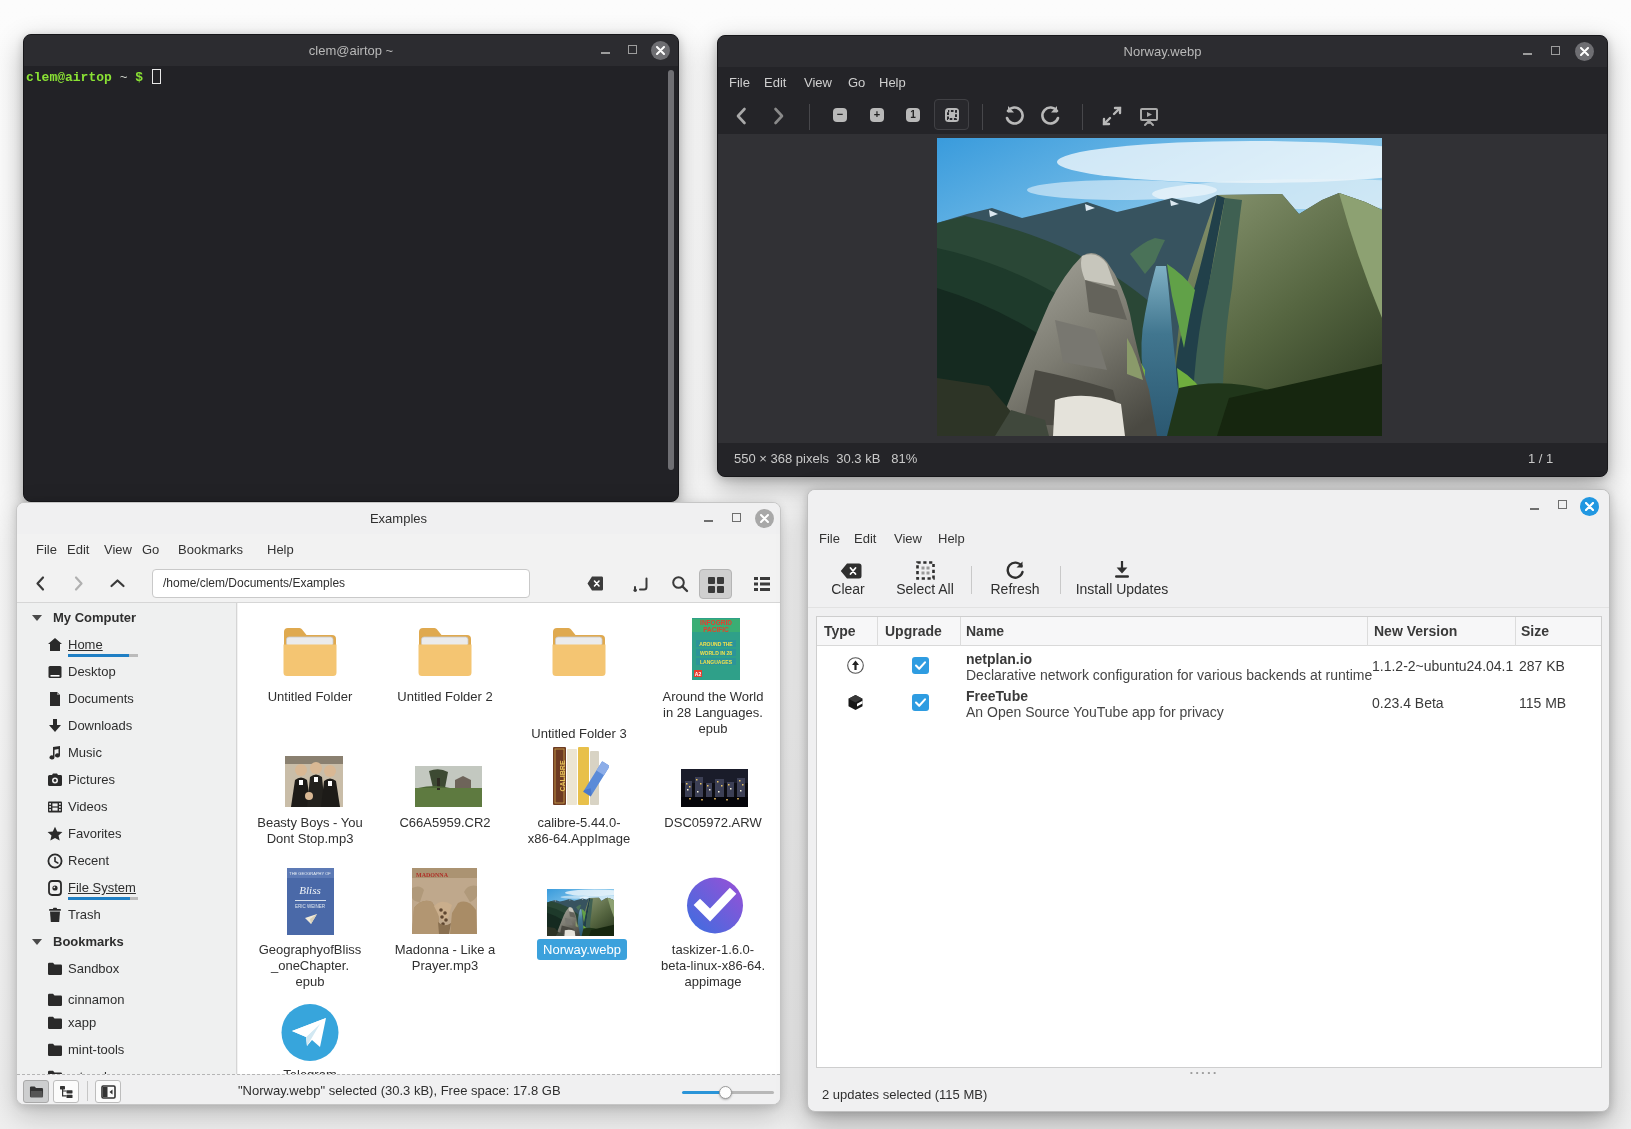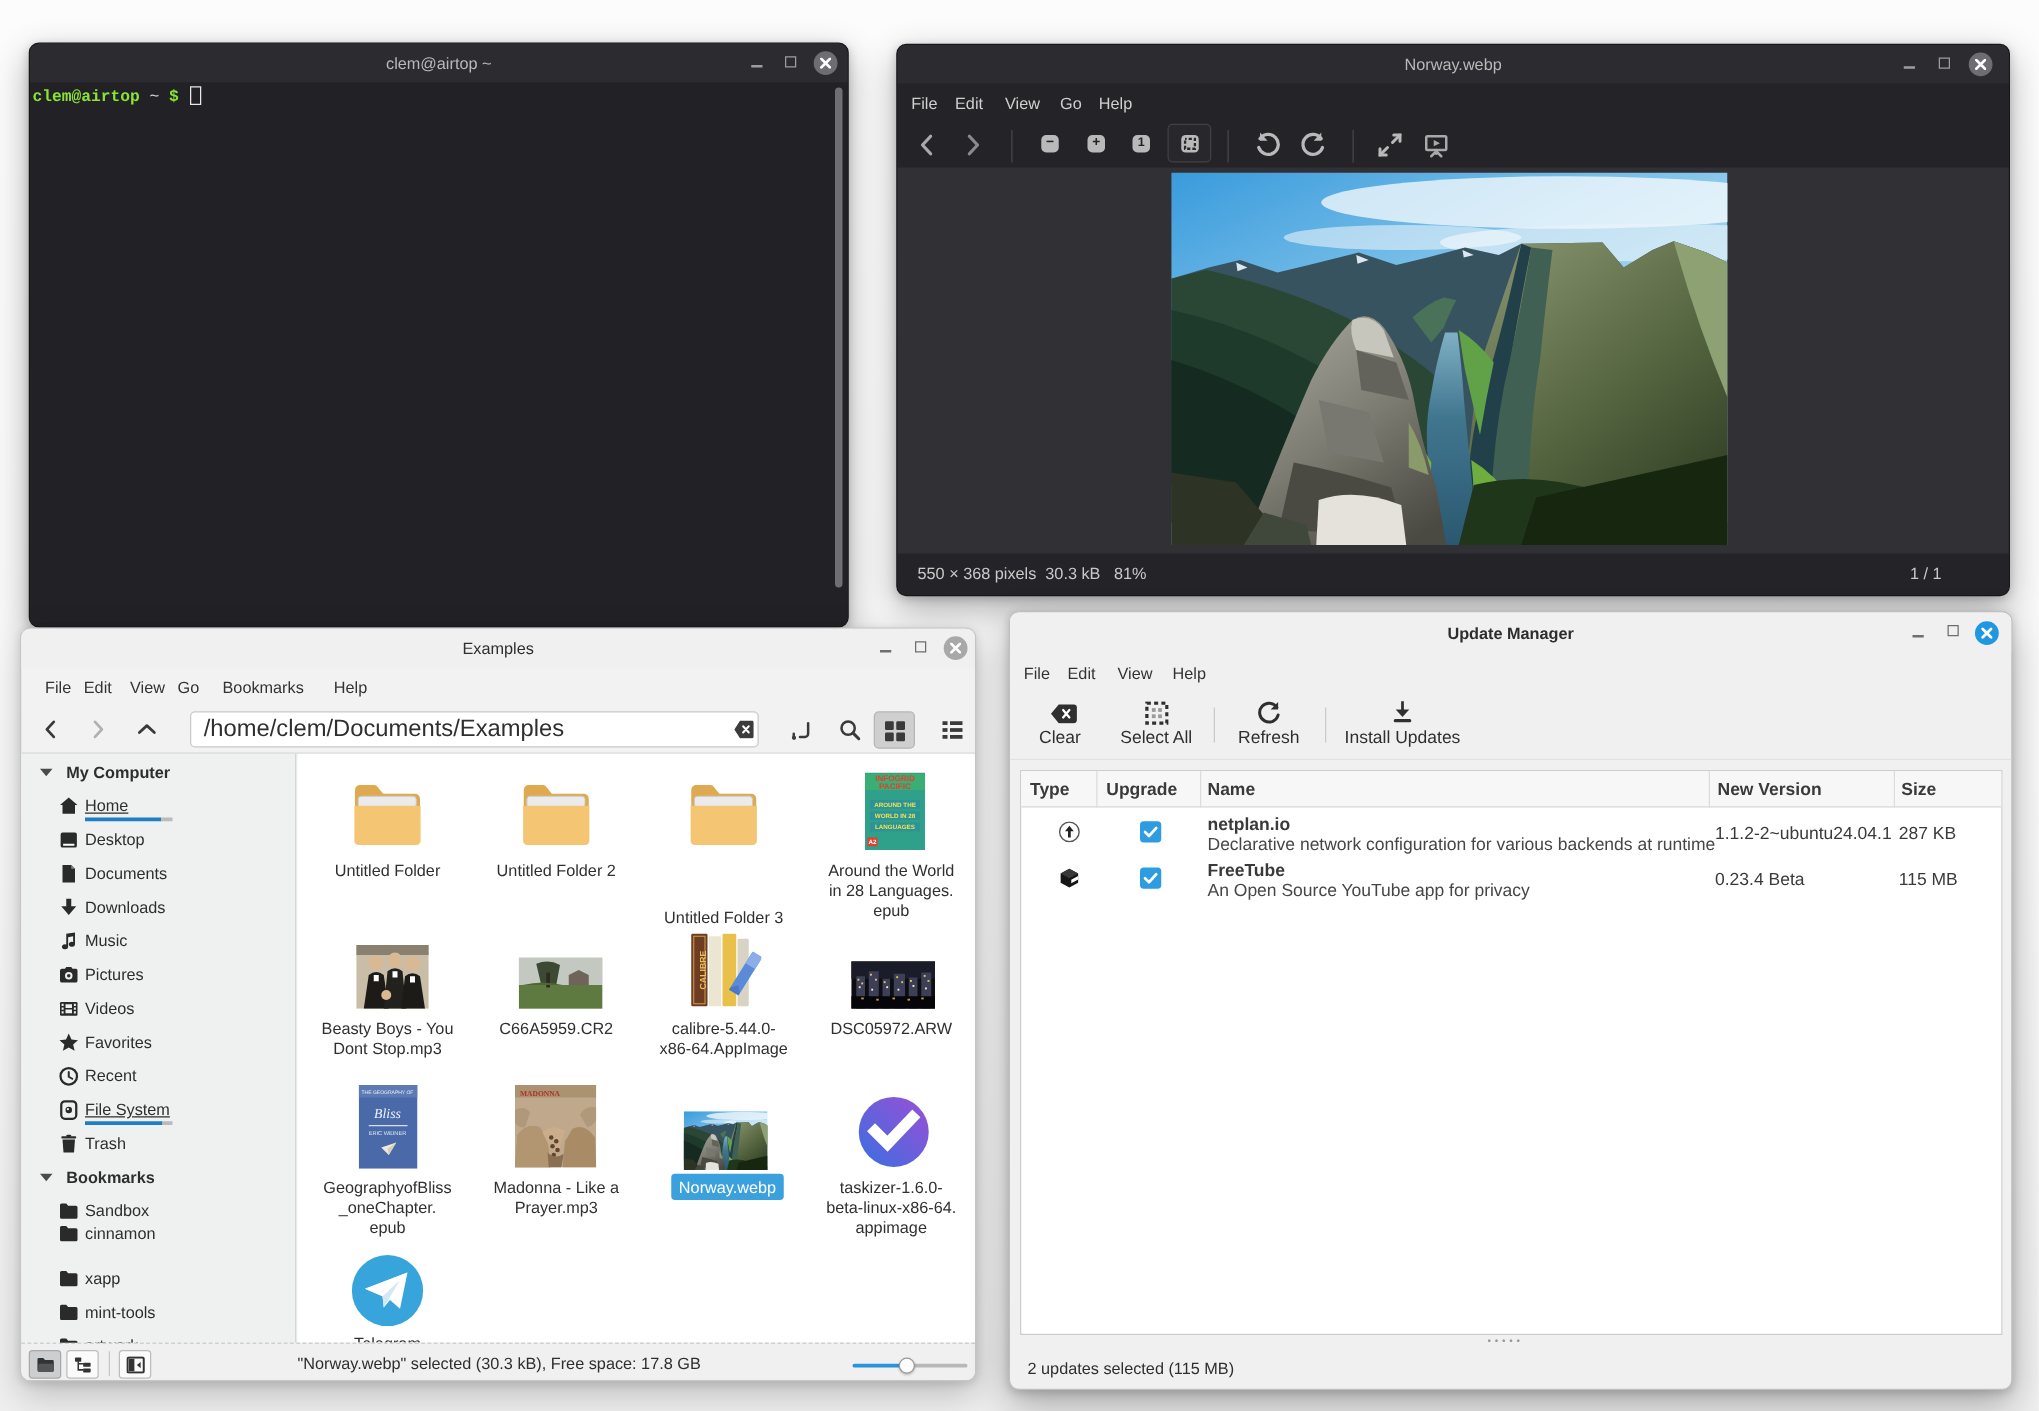--- a/index.html
+++ b/index.html
@@ -74,23 +74,23 @@
     background:#f0f0f1; border-radius:7px 7px 0 0; }
   #nemo .title { position:absolute; width:100%; top:8px; text-align:center;
     font-size:13px; color:#2f2f2f; }
   .lt-min { position:absolute; width:9px; height:2px; background:#6e6e6e; }
   .lt-max { position:absolute; width:9px; height:9px; border:1.5px solid #6e6e6e; }
   #nemo .menubar { position:absolute; left:0; top:31px; right:0; height:30px;
     font-size:13px; color:#333; }
   #nemo .menubar span { position:absolute; top:8px; }
   #nemo .toolbar { position:absolute; left:0; top:61px; right:0; height:39px;
     border-bottom:1px solid #d6d6d6; }
-  #nemo .entry { position:absolute; left:135px; top:5px; width:455px; height:29px;
+  #nemo .entry { position:absolute; left:135px; top:5px; width:378px; height:29px;
     background:#fff; border:1px solid #c9c9c9; border-radius:4px;
-    font-size:19px; color:#2f2f2f; line-height:27px; padding-left:10px; }
+    font-size:12px; color:#2f2f2f; line-height:27px; padding-left:10px; }
   #nemo .sidebar { position:absolute; left:0; top:100px; width:220px; bottom:30px;
     background:#eff0f0; border-right:1px solid #d5d5d5; }
   #nemo .mainarea { position:absolute; left:221px; top:100px; right:0; bottom:30px;
     background:#fff; overflow:hidden; }
   #nemo .statusbar { position:absolute; left:0; right:0; bottom:0; height:30px;
     background:#f0f0f1; border-top:1px dashed #b5b5b5; border-radius:0 0 7px 7px; }
   .srow { position:absolute; left:0; width:100%; height:27px; font-size:13px;
     color:#2e2e2e; }
   .srow .ic { position:absolute; left:30px; top:5px; width:16px; height:16px; }
   .srow .tx { position:absolute; left:51px; top:5px; }
@@ -454,21 +454,21 @@
     <div class="srow shead" style="top:326px;">
         <div class="tri"></div>
         <span class="tx">Bookmarks</span>
       </div>
     <div class="srow" style="top:353px;">
       <svg class="ic" viewBox="0 0 16 16">
           <path d="M1 3 A1.2 1.2 0 0 1 2.2 1.8 L6 1.8 L7.5 3.5 L13.8 3.5 A1.2 1.2 0 0 1 15 4.7 L15 12.8 A1.2 1.2 0 0 1 13.8 14 L2.2 14 A1.2 1.2 0 0 1 1 12.8 Z" fill="#2a2a2a"></path>
         </svg>
       <span class="tx">Sandbox</span>
     </div>
-    <div class="srow" style="top:371px;padding-left:42px;">
+    <div class="srow" style="top:384px;padding-left:42px;">
       <svg class="ic" viewBox="0 0 16 16">
           <path d="M1 3 A1.2 1.2 0 0 1 2.2 1.8 L6 1.8 L7.5 3.5 L13.8 3.5 A1.2 1.2 0 0 1 15 4.7 L15 12.8 A1.2 1.2 0 0 1 13.8 14 L2.2 14 A1.2 1.2 0 0 1 1 12.8 Z" fill="#2a2a2a"></path>
         </svg>
       <span class="tx">cinnamon</span>
     </div>
     <div class="srow" style="top:407px;">
       <svg class="ic" viewBox="0 0 16 16">
           <path d="M1 3 A1.2 1.2 0 0 1 2.2 1.8 L6 1.8 L7.5 3.5 L13.8 3.5 A1.2 1.2 0 0 1 15 4.7 L15 12.8 A1.2 1.2 0 0 1 13.8 14 L2.2 14 A1.2 1.2 0 0 1 1 12.8 Z" fill="#2a2a2a"></path>
         </svg>
       <span class="tx">xapp</span>
@@ -680,21 +680,20 @@
     </div>
     <span class="abs" style="left:221px; top:8px; font-size:13px; color:#2e2e2e;">"Norway.webp" selected (30.3 kB), Free space: 17.8 GB</span>
     <div class="abs" style="left:665px; top:16px; width:44px; height:3px; background:#2a94d8; border-radius:2px;"></div>
     <div class="abs" style="left:709px; top:16px; width:48px; height:3px; background:#b8b8b8; border-radius:2px;"></div>
     <div class="abs" style="left:702px; top:11px; width:13px; height:13px; background:#fdfdfd; border:1px solid #9a9a9a; border-radius:50%; box-shadow:0 1px 2px rgba(0,0,0,.25);"></div>
   </div>
 </div>
 
 <div class="win" id="um">
   <div class="tbar">
-    <div class="title">Update Manager</div>
     <div class="lt-min" style="left:722px; top:18px;"></div>
     <div class="lt-max" style="left:750px; top:10px;"></div>
     <div class="btn-close" style="left:772px; top:7px; background:#2197e1;">
       <svg width="9" height="9" viewBox="0 0 9 9">
           <path d="M1 1 L8 8 M8 1 L1 8" stroke="#fff" stroke-width="2.2" stroke-linecap="round"></path>
         </svg>
     </div>
   </div>
   <div class="menubar">
     <span style="left:11px;">File</span>

